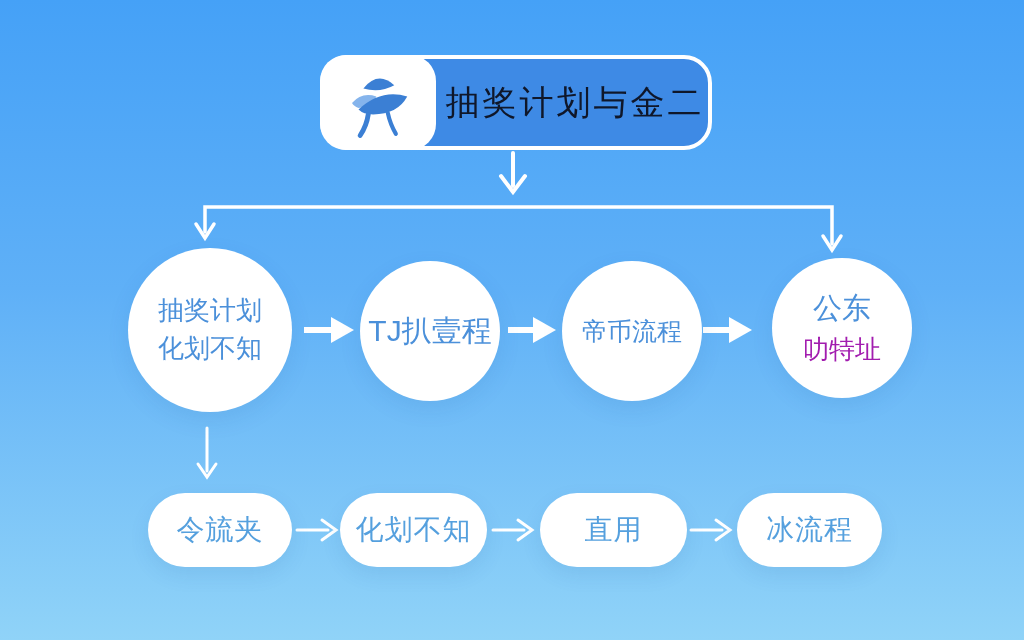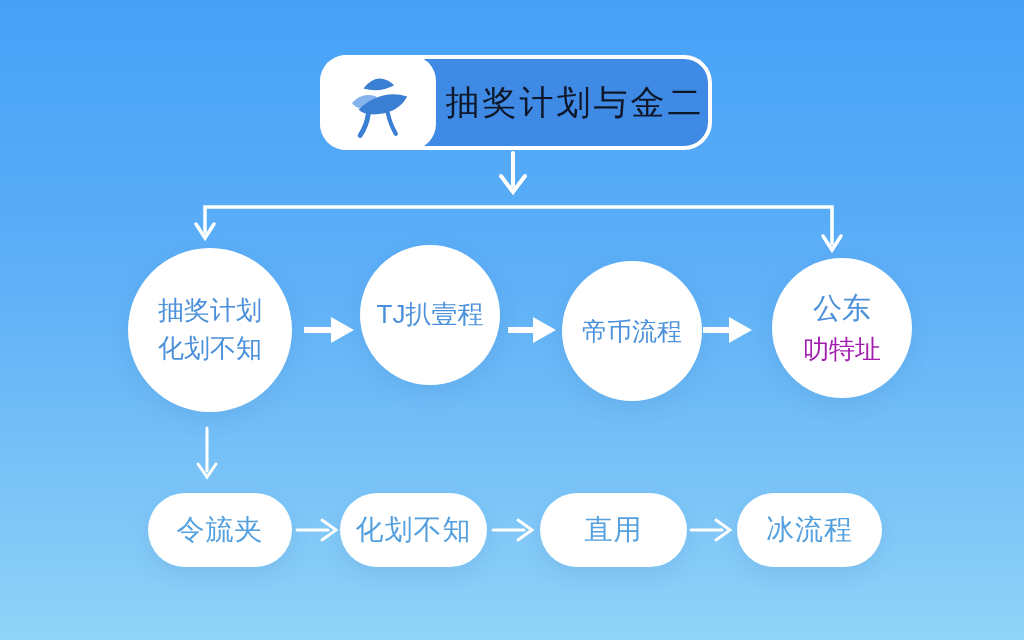--- a/index.html
+++ b/index.html
@@ -29,21 +29,21 @@
   }
 
   
   .circle{
     position:absolute;background:#ffffff;border-radius:50%;
     display:flex;flex-direction:column;align-items:center;justify-content:center;
     color:#4b90da;text-align:center;line-height:1.45;
     box-shadow:0 8px 22px rgba(25,85,160,0.10);
   }
   .c1{left:128px;top:248px;width:164px;height:164px;font-size:26px;}
-  .c2{left:360px;top:245px;width:140px;height:140px;font-size:26px;}
+  .c2{left:360px;top:261px;width:140px;height:140px;font-size:30px;}
   .c3{left:562px;top:261px;width:140px;height:140px;font-size:25px;}
   .c4{left:772px;top:258px;width:140px;height:140px;font-size:29px;}
   .c4 .sub{font-size:26px;margin-top:2px;color:#a21caf;}
 
   
   .pill{
     position:absolute;top:493px;height:74px;background:#ffffff;border-radius:37px;
     display:flex;align-items:center;justify-content:center;
     color:#55a0de;font-size:28px;letter-spacing:1px;
     box-shadow:0 8px 20px rgba(25,85,160,0.10);

